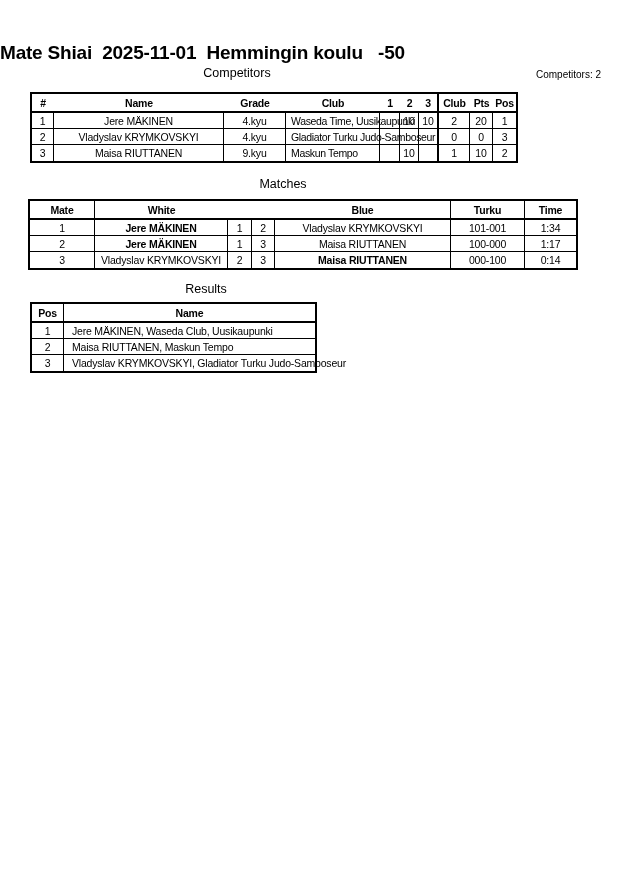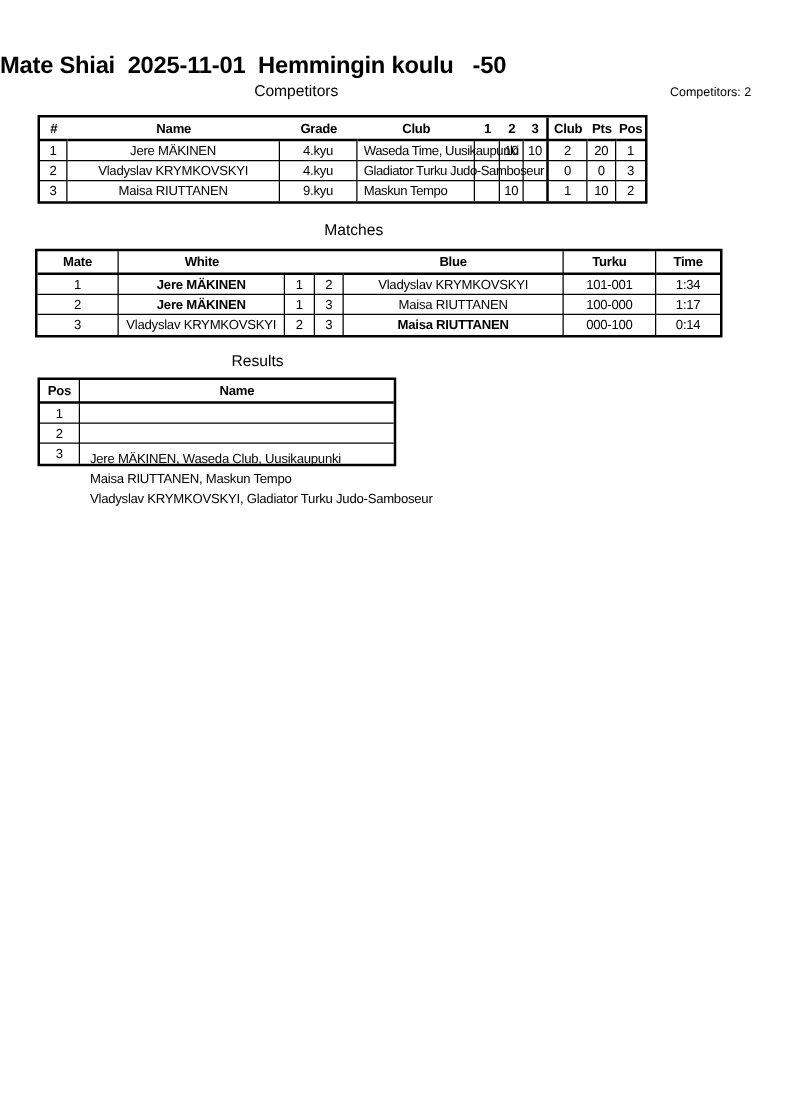--- a/index.html
+++ b/index.html
@@ -42,21 +42,21 @@
   .nbr { border-right:none !important; }          
   .thickr { border-right:2px solid #000 !important; } 
   .pl6 { padding-left:6px; }
   .pl8 { padding-left:8px; }
   .pl10 { padding-left:10px; }
   td.ovfcell { position:relative; overflow:visible; }
   td.ovfcell .ovf {
     position:absolute; left:5px; top:50%; transform:translateY(-50%);
     white-space:nowrap; z-index:2; letter-spacing:-0.35px;
   }
-  td.ovfcell .ovf2 { left:8px; letter-spacing:-0.2px;margin-top:36px; }
+  td.ovfcell .ovf2 { left:8px; letter-spacing:-0.2px; }
   #tbl-competitors { left:30px; top:92px;  width:488px; }
   #tbl-matches     { left:28px; top:199px; width:550px; }
   #tbl-results     { left:30px; top:302px; width:287px; }
 </style>
 </head>
 <body>
 
 <div class="page">
 
   <div class="title">Mate Shiai  2025-11-01  Hemmingin koulu   -50</div>

